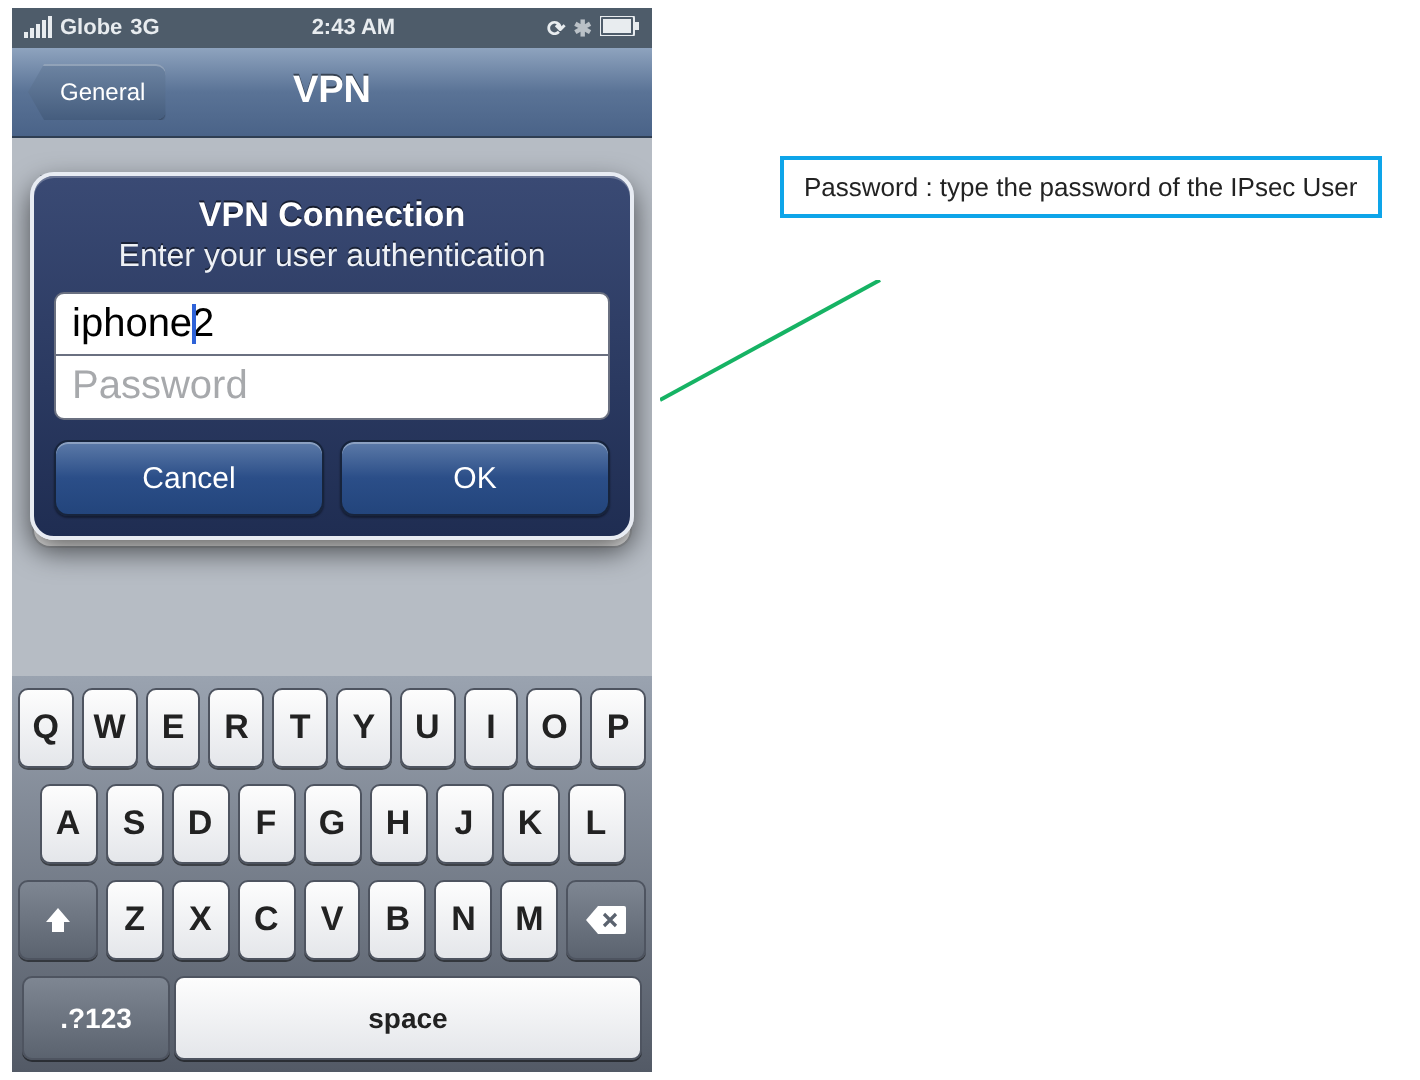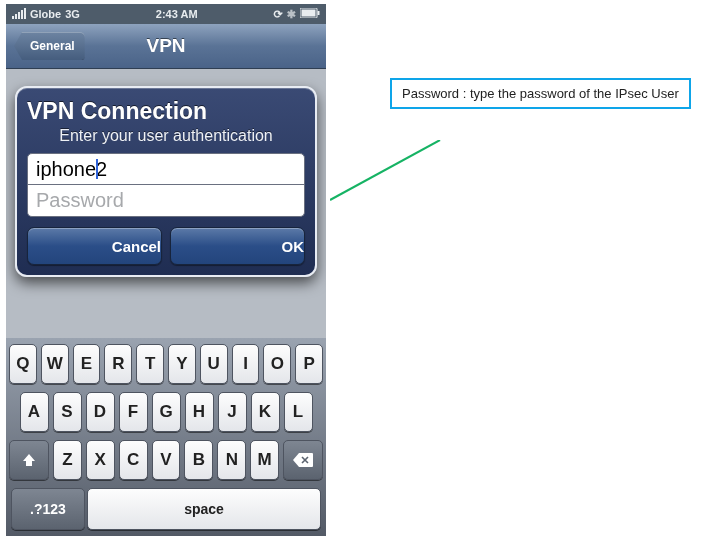--- a/index.html
+++ b/index.html
@@ -45,21 +45,21 @@
     position: relative;
   }
   .back-btn {
     margin-left: 8px;
     height: 28px;
     padding: 0 10px 0 16px;
     background: linear-gradient(#6d84a2,#455d7e);
     color: #fff;
     border-radius: 5px;
     font-size: 12px;
-    font-weight: bold;
+    font-weight: normal;
     display:flex;align-items:center;
     box-shadow: inset 0 1px 0 rgba(255,255,255,.25), 0 1px 1px rgba(0,0,0,.3);
     position: relative;
     clip-path: polygon(8px 0, 100% 0, 100% 100%, 8px 100%, 0 50%);
   }
   .nav-title {
     position:absolute; left:0; right:0; text-align:center;
     color:#fff; font-size:19px; font-weight:bold;
     text-shadow: 0 -1px 0 rgba(0,0,0,.5);
     pointer-events:none;
@@ -101,42 +101,42 @@
     width: 278px;
     background: linear-gradient(#3a4a74,#1f2d52);
     border: 2px solid #e8ecf3;
     border-radius: 12px;
     box-shadow: 0 6px 14px rgba(0,0,0,.6), inset 0 1px 0 rgba(255,255,255,.25);
     padding: 10px 10px 10px;
     pointer-events:auto;
     position:relative;
   }
   .alert-title {
-    color:#fff; font-size:23px; font-weight:bold;
+    text-align:center; color:#fff; font-size:17px; font-weight:bold;
     text-shadow:0 -1px 0 rgba(0,0,0,.6); margin-bottom:2px;
   }
   .alert-msg {
     text-align:center; color:#eef1f6; font-size:16px;
     text-shadow:0 -1px 0 rgba(0,0,0,.5); margin-bottom:8px;
   }
   .alert-input {
     width:100%; box-sizing:border-box;
     height:32px; border:1px solid #6a7080; border-top:none;
     background:#fff; font-size:20px; padding:0 8px;
     color:#000;
   }
   .alert-input.first { border-radius:5px 5px 0 0; border-top:1px solid #6a7080;}
   .alert-input.last { border-radius:0 0 5px 5px; }
   .alert-input::placeholder{ color:#a7a9ac; }
   .alert-btns { display:flex; gap:8px; margin-top:10px;}
   .alert-btn {
     flex:1; height:36px; border-radius:7px;
     background: linear-gradient(#5c7aa8,#2b4e88 50%,#23457c);
-    color:#fff; font-size:15px; font-weight:bold;
-    display:flex;align-items:center;justify-content:flex-end;
+    color:#fff; font-size:15px; font-weight:normal;
+    display:flex;align-items:center;justify-content:center;
     box-shadow: inset 0 1px 0 rgba(255,255,255,.3), 0 1px 1px rgba(0,0,0,.4);
     border:1px solid #17243c;
   }
   .caret {
     position:absolute; width:2px; height:20px; background:#2e62d8;
     animation: blink 1s step-end infinite;
   }
   @keyframes blink { 50% { opacity:0; } }
 
   

